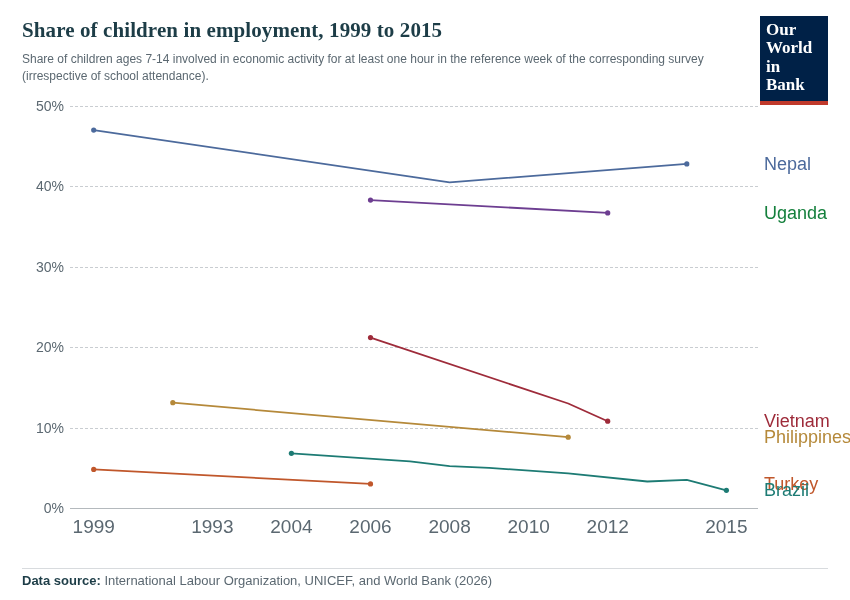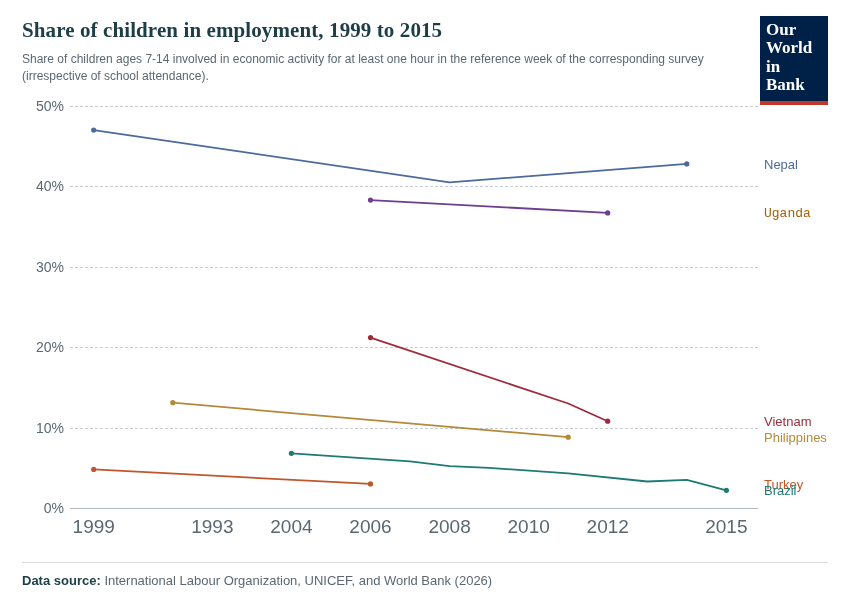--- a/index.html
+++ b/index.html
@@ -90,31 +90,31 @@
   svg.lines {
     position: absolute;
     left: 0;
     top: 0;
     width: 806px;
     height: 450px;
     overflow: visible;
   }
   .series-label {
     position: absolute;
-    font-size: 13px;
+    font-size: 18px;
     white-space: nowrap;
     transform: translateY(-50%);
   }
   .footer {
     position: absolute;
     left: 22px;
     right: 22px;
     bottom: 12px;
     border-top: 1px solid #d8dbde;
-    padding-top: 10px;
+    padding-top: 4px;
     font-size: 13px;
     color: #5b6871;
     display: flex;
     justify-content: space-between;
     align-items: baseline;
   }
   .footer b {
     color: #1d3d47;
   }
   .footer-left span { color: #5b6871; }
@@ -164,21 +164,21 @@
         <circle cx="546.2" cy="339.2" r="2.6" fill="#b5893a"></circle>
         <path d="M71.7 371.4 L348.5 385.9" fill="none" stroke="#c0572b" stroke-width="1.8" stroke-linejoin="round" stroke-linecap="round"></path>
         <circle cx="71.7" cy="371.4" r="2.6" fill="#c0572b"></circle>
         <circle cx="348.5" cy="385.9" r="2.6" fill="#c0572b"></circle>
         <path d="M269.4 355.3 L388.0 363.4 L427.6 368.2 L467.1 369.8 L546.2 375.4 L625.3 383.5 L664.8 381.9 L704.4 392.3" fill="none" stroke="#1d7b74" stroke-width="1.8" stroke-linejoin="round" stroke-linecap="round"></path>
         <circle cx="269.4" cy="355.3" r="2.6" fill="#1d7b74"></circle>
         <circle cx="704.4" cy="392.3" r="2.6" fill="#1d7b74"></circle>
       </svg>
     <div id="labels-layer">
         <div class="series-label" style="left: 742px; top: 65.888px; color: rgb(76, 106, 156);">Nepal</div>
-        <div class="series-label" style="left: 742px; top: 114.932px; color: #a16207; font-family: Liberation Mono, monospace;">Uganda</div>
+        <div class="series-label" style="left: 742px; top: 114.932px; color: #15803d;">Uganda</div>
         <div class="series-label" style="left: 742px; top: 323.168px; color: rgb(158, 43, 58);">Vietnam</div>
         <div class="series-label" style="left: 742px; top: 339.248px; color: rgb(181, 137, 58);">Philippines</div>
         <div class="series-label" style="left: 742px; top: 385.88px; color: rgb(192, 87, 43);">Turkey</div>
         <div class="series-label" style="left: 742px; top: 392.312px; color: rgb(29, 123, 116);">Brazil</div>
       </div>
     <div id="xaxis-layer">
         <div class="x-tick" style="left: 71.7241px; top: 418px;">1999</div>
         <div class="x-tick" style="left: 190.345px; top: 418px;">1993</div>
         <div class="x-tick" style="left: 269.425px; top: 418px;">2004</div>
         <div class="x-tick" style="left: 348.506px; top: 418px;">2006</div>

